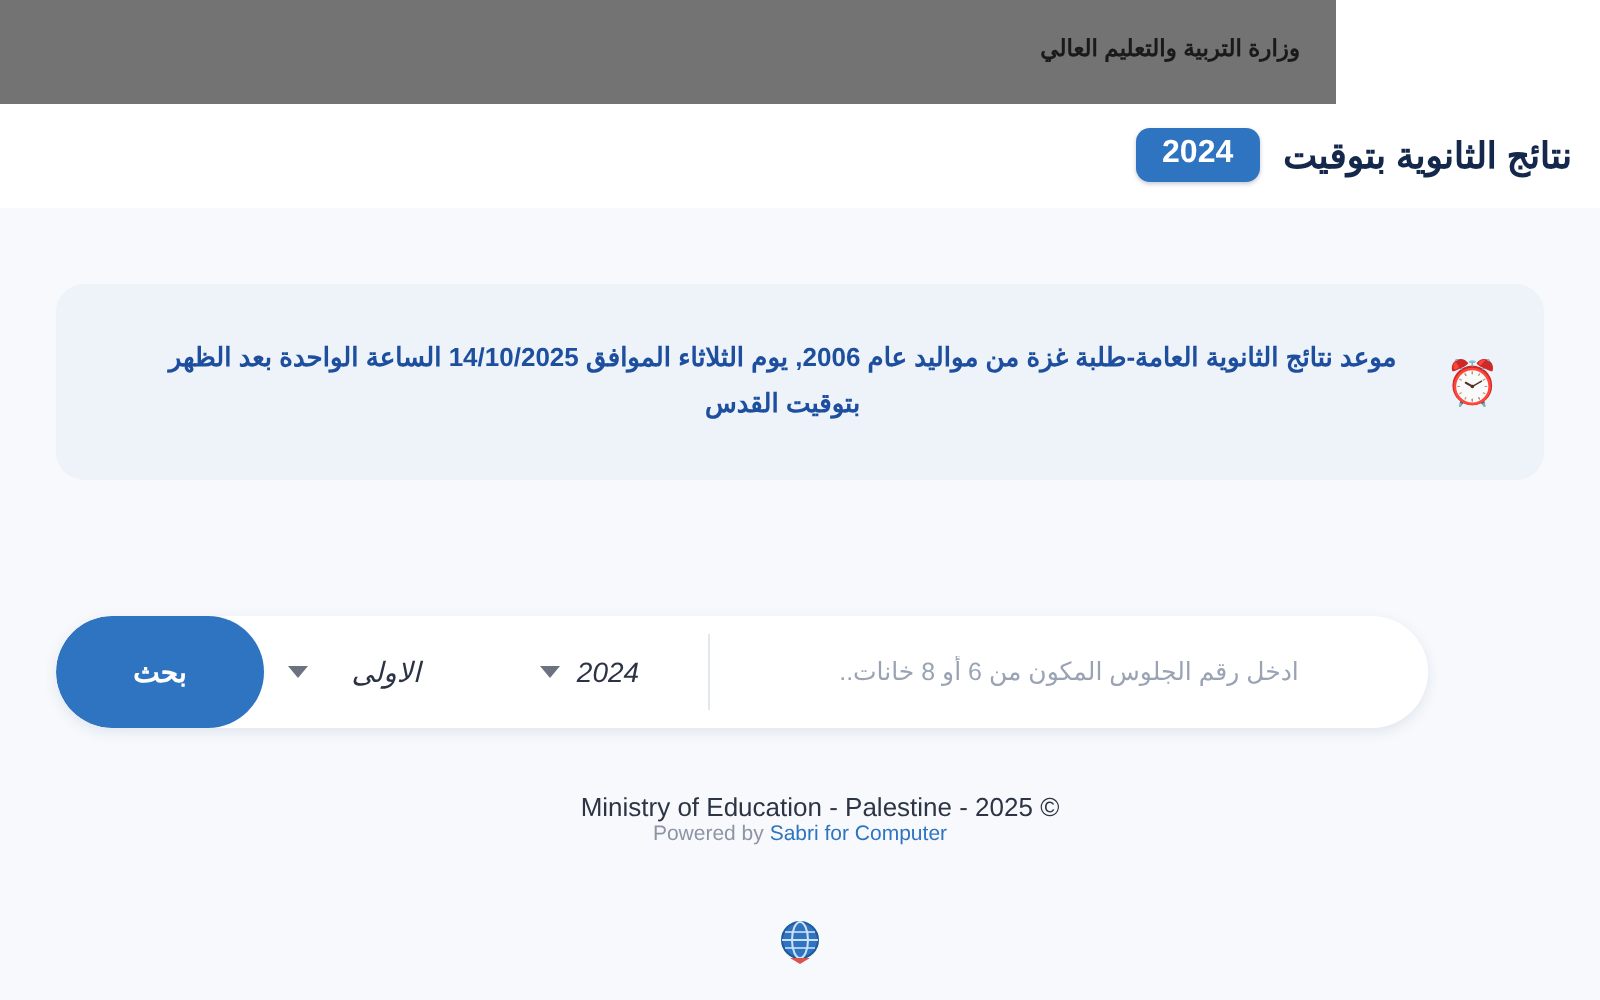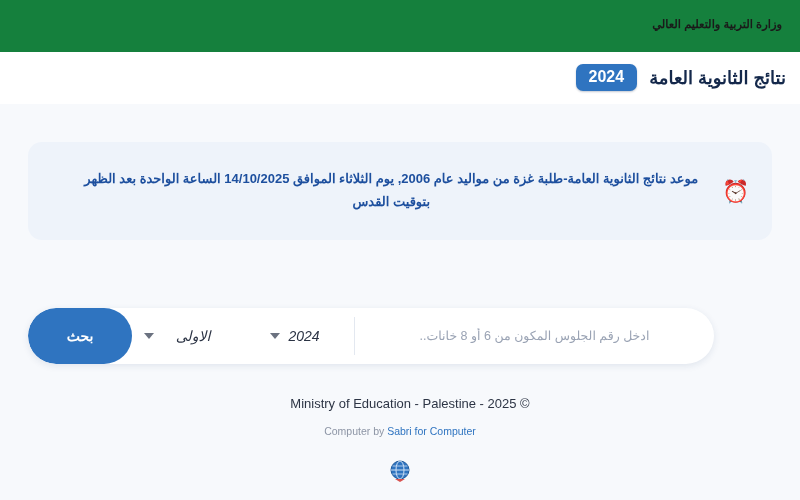--- a/index.html
+++ b/index.html
@@ -19,23 +19,23 @@
     width: 800px;
     height: 500px;
     background: #ffffff;
   }
 
   
   .topbar {
     position: absolute;
     top: 0;
     left: 0;
-    width: 800px;
+    width: 668px;
     height: 52px;
-    background: #15803d;
+    background: #737373;
     box-sizing: border-box;
   }
   .topbar-title {
     position: absolute;
     top: 17px;
     right: 18px;
     font-size: 11.5px;
     font-weight: bold;
     color: #1a1a1a;
     white-space: nowrap;
@@ -216,21 +216,20 @@
   .footer {
     position: absolute;
     top: 292px;
     left: 0;
     width: 800px;
     text-align: center;
   }
   .footer-line1 {
     font-size: 13px;
     color: #2d3545;
-    margin-bottom: 14px;
     direction: ltr;
     padding-left: 20px;
   }
   .footer-line2 {
     font-size: 10.5px;
     color: #8d95a5;
     direction: ltr;
   }
   .footer-link {
     color: #2f74c0;
@@ -250,21 +249,21 @@
 <body>
 
 <div class="page">
 
   <div class="topbar">
     <div class="topbar-title">وزارة التربية والتعليم العالي</div>
   </div>
 
   <div class="headerband">
     <div class="header-row">
-      <div class="header-heading">نتائج الثانوية العامة</div>
+      <div class="header-heading">نتائج الثانوية بتوقيت</div>
       <div class="year-badge">2024</div>
     </div>
   </div>
 
   <div class="main">
 
     <div class="notice">
       <div class="notice-icon">⏰</div>
       <div class="notice-text">موعد نتائج الثانوية العامة-طلبة غزة من مواليد عام 2006, يوم الثلاثاء الموافق 14/10/2025 الساعة الواحدة بعد الظهر بتوقيت القدس</div>
     </div>
@@ -279,21 +278,21 @@
       <div class="select-wrap sel-branch">
         <div class="sel-value">الاولى</div>
         <span class="caret"></span>
       </div>
       <button class="search-btn">بحث</button>
     </div>
 
     <div class="footer">
       <div class="footer-line1">Ministry of Education - Palestine - 2025 ©</div>
       <div class="footer-line2">
-        <span>Computer by </span><a class="footer-link" href="#">Sabri for Computer</a>
+        <span>Powered by </span><a class="footer-link" href="#">Sabri for Computer</a>
       </div>
     </div>
 
     <div class="globe">
       <svg width="26" height="26" viewBox="0 0 26 26" xmlns="http://www.w3.org/2000/svg">
         <circle cx="13" cy="12" r="9" fill="#2f74c0" stroke="#1f5a9c" stroke-width="1"></circle>
         <ellipse cx="13" cy="12" rx="4" ry="9" fill="none" stroke="#cfe1f5" stroke-width="1"></ellipse>
         <line x1="4" y1="12" x2="22" y2="12" stroke="#cfe1f5" stroke-width="1"></line>
         <line x1="5.5" y1="8" x2="20.5" y2="8" stroke="#cfe1f5" stroke-width="0.8"></line>
         <line x1="5.5" y1="16" x2="20.5" y2="16" stroke="#cfe1f5" stroke-width="0.8"></line>

